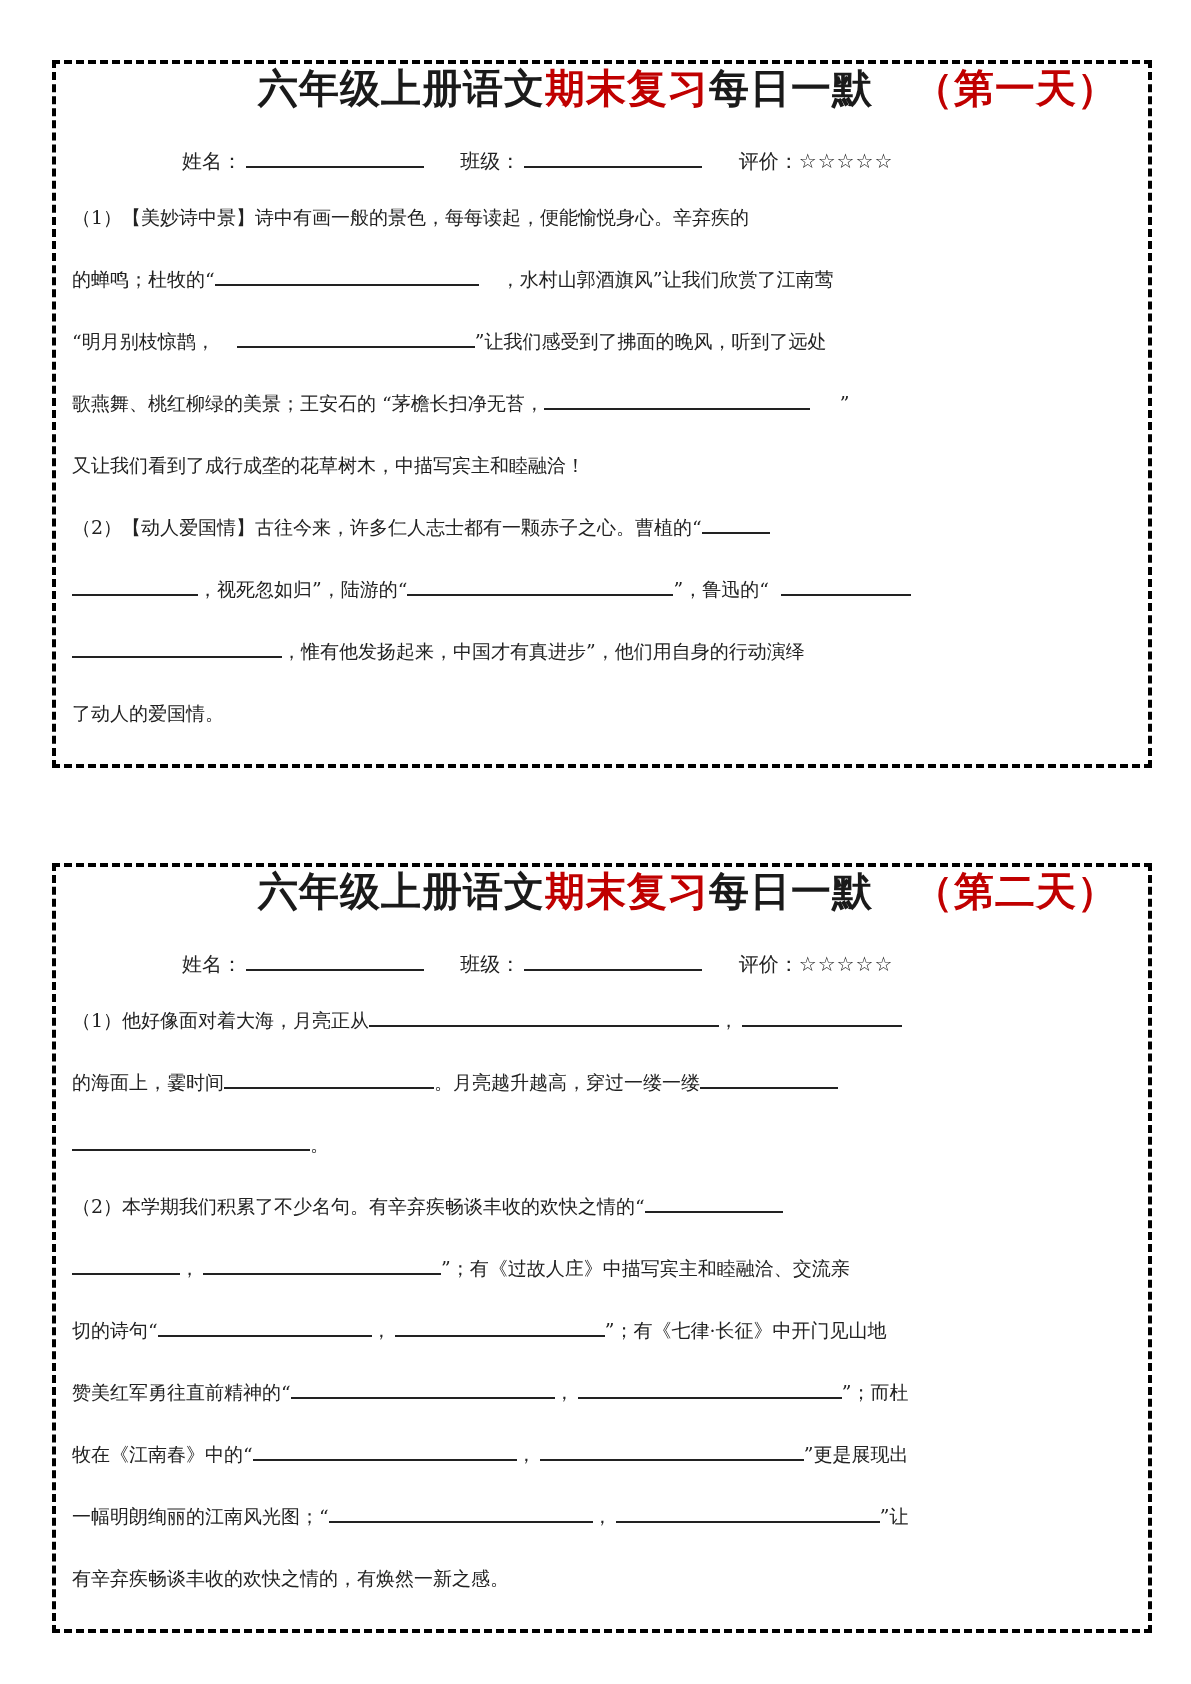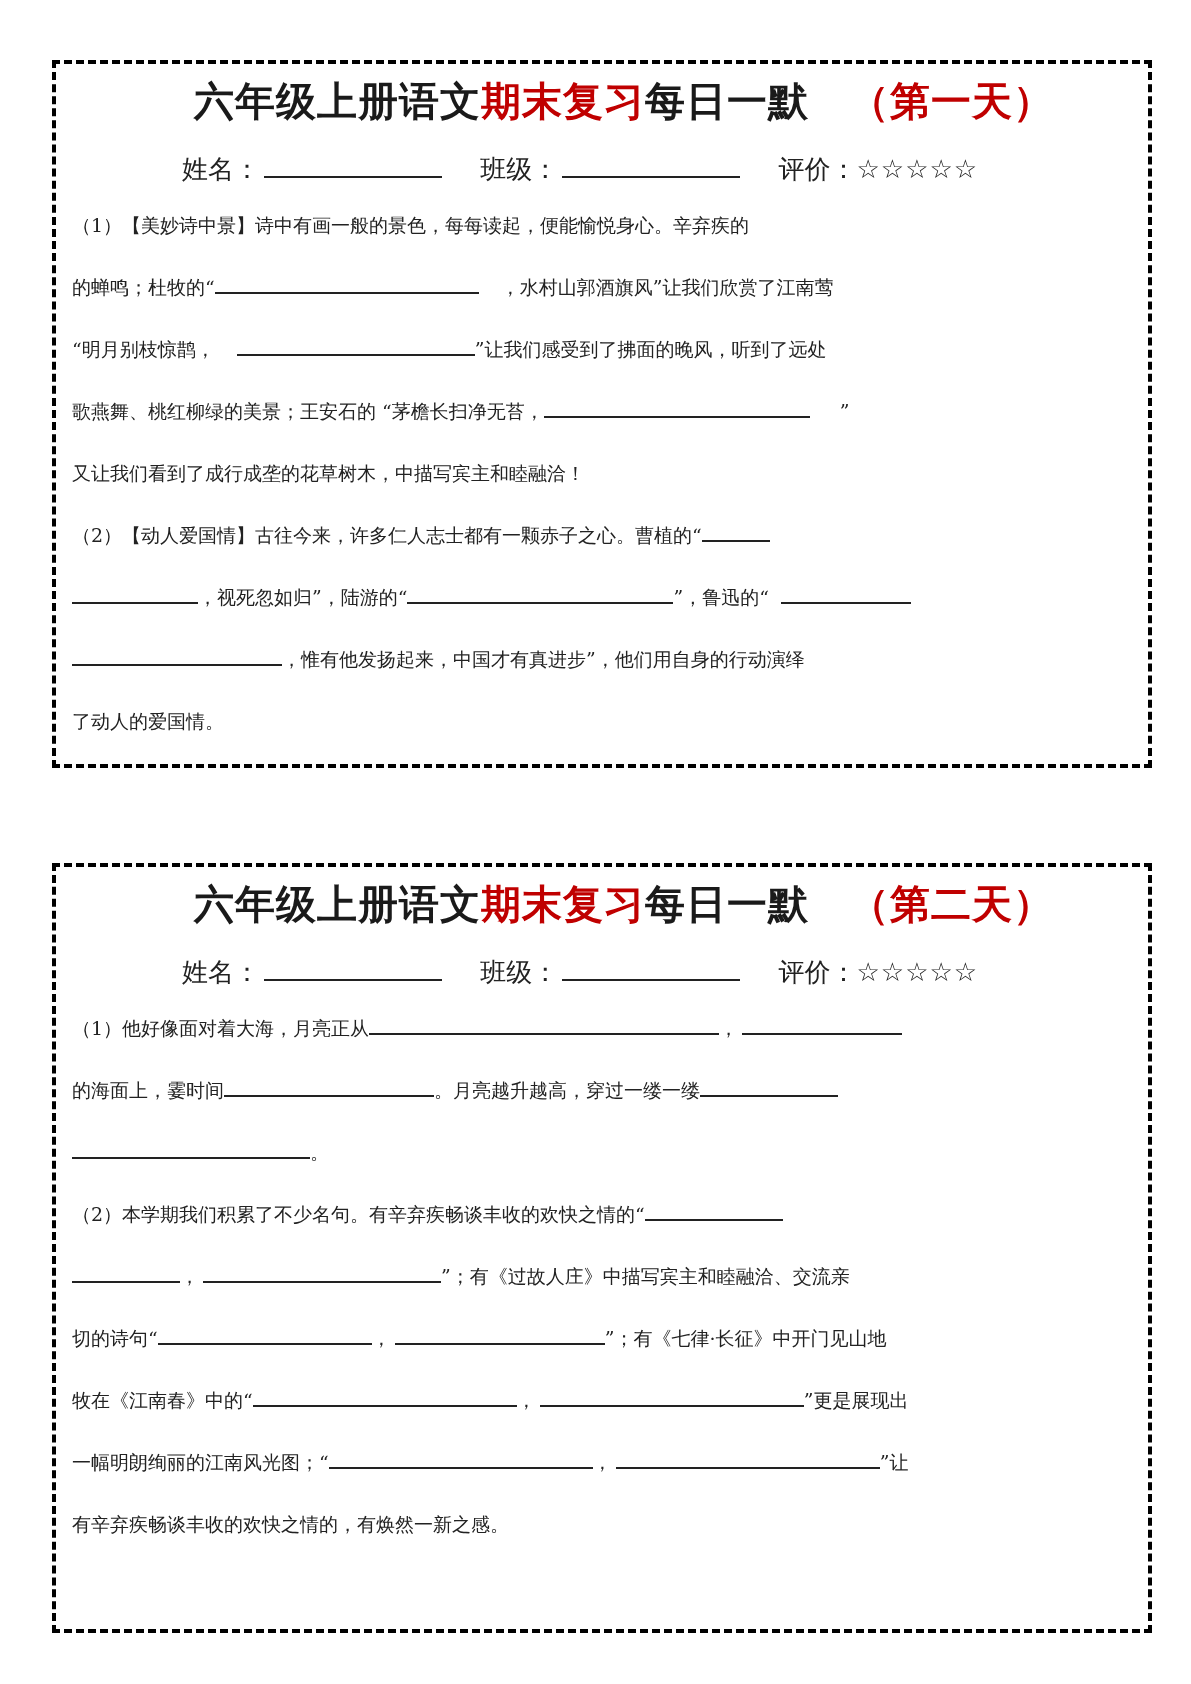--- a/index.html
+++ b/index.html
@@ -20,38 +20,38 @@
       left: 52px;
       width: 1100px;
       border: 4px dashed #000;
       box-sizing: border-box;
       padding: 0 30px 0 16px;
     }
     #card-1 { top: 60px; height: 708px; }
     #card-2 { top: 863px; height: 770px; }
 
     .title {
-      font-family: Liberation Serif, serif;
+      font-family: Liberation Mono, monospace;
       font-weight: bold;
       font-size: 40px;
       line-height: 48px;
-      text-align: center;
+      text-align: right;
       padding-left: 58px;
-      margin-top: 14px;
+      margin-top: 4px;
       letter-spacing: 1px;
       white-space: nowrap;
     }
     .title .red { color: #C00000; }
     .title .day {
       color: #C00000;
       margin-left: 40px;
       font-weight: bold;
     }
     .meta {
-      font-size: 26px;
+      font-size: 20px;
       line-height: 30px;
       margin-top: 28px;
       padding-left: 110px;
       white-space: nowrap;
       color: #222;
     }
     .meta .field { display: inline-block; margin-right: 30px; }
     .meta .blank {
       display: inline-block;
       width: 178px;
@@ -123,17 +123,18 @@
   <div class="para">
     <span class="line"><span>（1）他好像面对着大海，月亮正从</span><span class="u" style="width:350px"></span><span>，</span><span style="display:inline-block;width:4px"></span><span class="u" style="width:160px"></span></span>
     <span class="line"><span>的海面上，霎时间</span><span class="u" style="width:210px"></span><span>。月亮越升越高，穿过一缕一缕</span><span class="u" style="width:138px"></span></span>
     <span class="line"><span class="u" style="width:238px"></span><span>。</span></span>
   </div>
 
   <div class="para" style="margin-top:0">
     <span class="line"><span>（2）本学期我们积累了不少名句。有辛弃疾畅谈丰收的欢快之情的“</span><span class="u" style="width:138px"></span></span>
     <span class="line"><span class="u" style="width:108px"></span><span>，</span><span style="display:inline-block;width:4px"></span><span class="u" style="width:238px"></span><span>”；有《过故人庄》中描写宾主和睦融洽、交流亲</span></span>
     <span class="line"><span>切的诗句“</span><span class="u" style="width:214px"></span><span>，</span><span style="display:inline-block;width:4px"></span><span class="u" style="width:210px"></span><span>”；有《七律·长征》中开门见山地</span></span>
+    <span class="line"><span>赞美红军勇往直前精神的“</span><span class="u" style="width:264px"></span><span>，</span><span style="display:inline-block;width:4px"></span><span class="u" style="width:264px"></span><span>”；而杜</span></span>
     <span class="line"><span>牧在《江南春》中的“</span><span class="u" style="width:264px"></span><span>，</span><span style="display:inline-block;width:4px"></span><span class="u" style="width:264px"></span><span>”更是展现出</span></span>
     <span class="line"><span>一幅明朗绚丽的江南风光图；“</span><span class="u" style="width:264px"></span><span>，</span><span style="display:inline-block;width:4px"></span><span class="u" style="width:264px"></span><span>”让</span></span>
     <span class="line"><span>有辛弃疾畅谈丰收的欢快之情的，有焕然一新之感。</span></span>
   </div>
 </div>
 
 </body></html>

